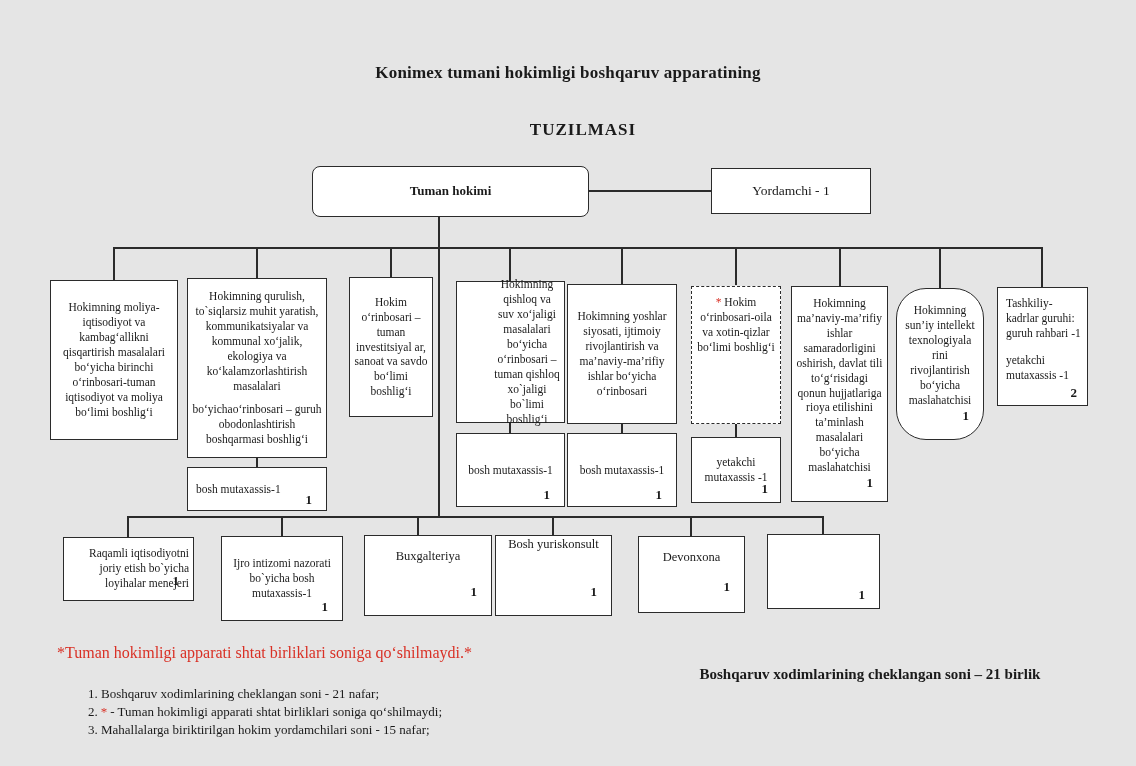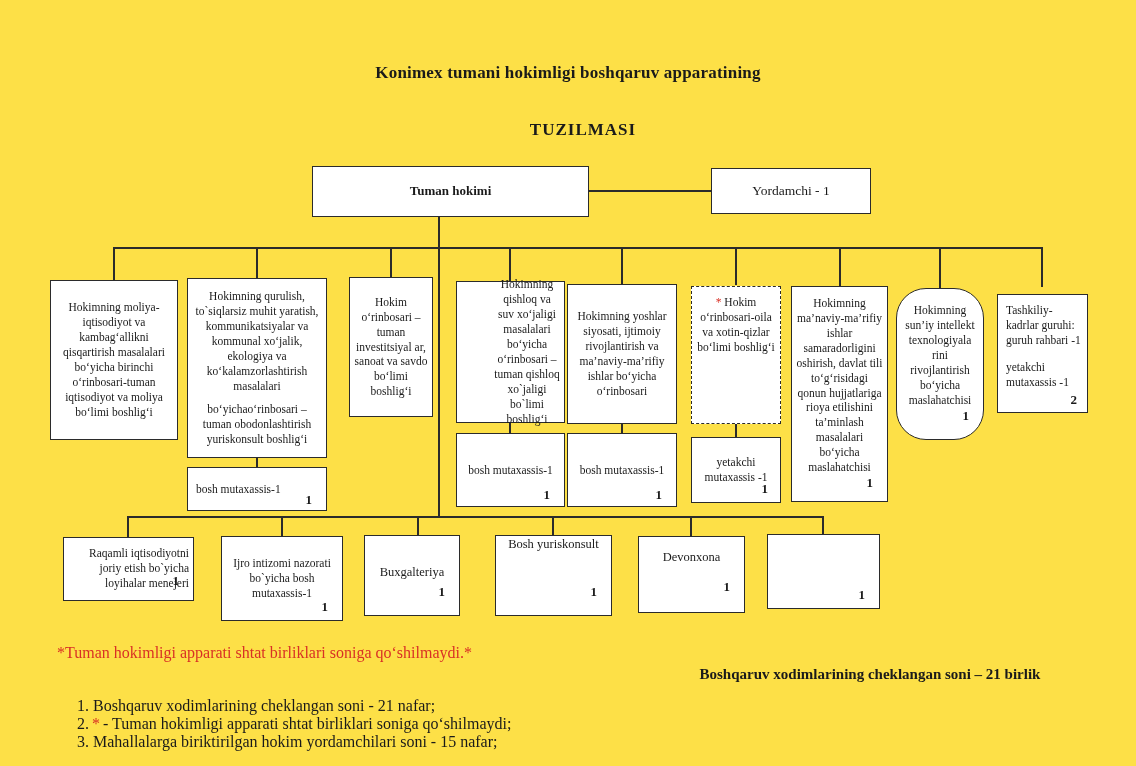--- a/index.html
+++ b/index.html
@@ -1,49 +1,49 @@
 <!DOCTYPE html>
 <html><head>
 <meta charset="utf-8">
 <style>
   html,body{margin:0;padding:0;background:#ffffff;}
   .page{
-    position:relative;width:1136px;height:766px;background:#fde047;
+    position:relative;width:1136px;height:766px;background:#e5e5e5;
     font-family:"Liberation Serif","DejaVu Serif",serif;color:#1a1a1a;overflow:hidden;
   }
   .title{
     position:absolute;left:0;top:63px;width:1136px;text-align:center;
     font-size:17px;font-weight:bold;letter-spacing:.2px;
   }
   .subtitle{
     position:absolute;left:0;top:120px;width:1120px;text-align:center;
     font-size:17px;font-weight:bold;letter-spacing:1px;margin-left:23px;
   }
   .box{
     position:absolute;box-sizing:border-box;background:#ffffff;
     border:1.6px solid #2b2b2b;
     display:flex;flex-direction:column;align-items:center;justify-content:center;
     text-align:center;font-size:11.5px;line-height:1.3;padding:4px 4px;
   }
   .box.top-align{justify-content:flex-start;padding-top:8px;}
   .box.dashed{border-style:dashed;}
   .box .lbl{width:100%;}
   .box .lbl2{width:100%;margin-top:8px;}
-  .root-box{font-size:13px;font-weight:bold;}
+  .root-box{font-size:13px;font-weight:bold;border-radius:8px;}
   .assist-box{font-size:13.5px;}
   .red{color:#d93025;}
   .cnt-abs{position:absolute;font-weight:bold;font-size:13px;}
   .cnt-flow{align-self:flex-end;font-weight:bold;font-size:13px;margin-right:10px;}
   .left-text{text-align:left;align-items:flex-start;padding-left:8px;padding-right:6px;}
   .hl{position:absolute;height:2px;background:#2b2b2b;}
   .vl{position:absolute;width:2px;background:#2b2b2b;}
   .footnote{position:absolute;left:57px;top:644px;font-size:16px;}
   .summary{position:absolute;left:640px;top:666px;width:460px;text-align:center;
     font-size:15px;font-weight:bold;}
-  .notes{position:absolute;left:77px;top:685px;font-size:16px;line-height:18px;margin-top:12px;}
+  .notes{position:absolute;left:88px;top:685px;font-size:13px;line-height:18px;}
   .note-row{white-space:nowrap;}
   .note-star{margin:0 3px;}
 </style>
 </head>
 <body>
 
 <div class="page">
 
   <div class="title">Konimex tumani hokimligi boshqaruv apparatining</div>
   <div class="subtitle">TUZILMASI</div>
@@ -78,21 +78,21 @@
   <div class="box assist-box" style="left:711px;top:168px;width:160px;height:46px;text-align:center;">
     <div class="lbl">Yordamchi - 1</div>
   </div>
 
   <div class="box" style="left:50px;top:280px;width:128px;height:160px;">
     <div class="lbl">Hokimning moliya-iqtisodiyot va kambag‘allikni qisqartirish masalalari bo‘yicha birinchi o‘rinbosari-tuman iqtisodiyot va moliya bo‘limi boshlig‘i</div>
   </div>
 
   <div class="box" style="left:187px;top:278px;width:140px;height:180px;">
     <div class="lbl">Hokimning qurulish, to`siqlarsiz muhit yaratish, kommunikatsiyalar va kommunal xo‘jalik, ekologiya va ko‘kalamzorlashtirish masalalari</div>
-    <div class="lbl2">bo‘yichao‘rinbosari – tuman obodonlashtirish yuriskonsult boshlig‘i</div>
+    <div class="lbl2">bo‘yichao‘rinbosari – guruh obodonlashtirish boshqarmasi boshlig‘i</div>
   </div>
 
   <div class="box" style="left:349px;top:277px;width:84px;height:140px;">
     <div class="lbl">Hokim o‘rinbosari – tuman investitsiyal ar, sanoat va savdo bo‘limi boshlig‘i</div>
   </div>
 
   <div class="box" style="left:456px;top:281px;width:109px;height:142px;padding-left:37px;">
     <div class="lbl">Hokimning qishloq va suv xo‘jaligi masalalari bo‘yicha o‘rinbosari – tuman qishloq xo`jaligi bo`limi boshlig‘i</div>
   </div>
 
@@ -107,21 +107,21 @@
   <div class="box" style="left:791px;top:286px;width:97px;height:216px;">
     <div class="lbl">Hokimning ma’naviy-ma’rifiy ishlar samaradorligini oshirish, davlat tili to‘g‘risidagi qonun hujjatlariga rioya etilishini ta’minlash masalalari bo‘yicha maslahatchisi</div>
     <div class="cnt-flow">1</div>
   </div>
 
   <div class="box" style="left:896px;top:288px;width:88px;height:152px;border-radius:30px;">
     <div class="lbl">Hokimning sun’iy intellekt texnologiyala rini rivojlantirish bo‘yicha maslahatchisi</div>
     <div class="cnt-flow">1</div>
   </div>
 
-  <div class="box top-align left-text" style="left:997px;top:294px;width:91px;height:119px;">
+  <div class="box top-align left-text" style="left:997px;top:287px;width:91px;height:119px;">
     <div class="lbl">Tashkiliy-kadrlar guruhi: guruh rahbari -1</div>
     <div class="lbl2" style="margin-top:12px;">yetakchi mutaxassis -1</div>
     <div class="cnt-abs" style="right:10px;bottom:3px;">2</div>
   </div>
 
   <div class="box left-text" style="left:187px;top:467px;width:140px;height:44px;">
     <div class="lbl">bosh mutaxassis-1</div>
     <div class="cnt-abs" style="right:14px;bottom:1px;">1</div>
   </div>
 
@@ -143,21 +143,21 @@
   <div class="box top-align" style="left:63px;top:537px;width:131px;height:64px;text-align:right;">
     <div class="lbl">Raqamli iqtisodiyotni joriy etish bo`yicha loyihalar menejeri</div>
     <div class="cnt-abs" style="right:14px;bottom:10px;">1</div>
   </div>
 
   <div class="box" style="left:221px;top:536px;width:122px;height:85px;">
     <div class="lbl">Ijro intizomi nazorati bo`yicha bosh mutaxassis-1</div>
     <div class="cnt-abs" style="right:14px;bottom:4px;">1</div>
   </div>
 
-  <div class="box top-align" style="left:364px;top:535px;width:96px;height:81px;padding-top:28px;font-size:12.5px;">
+  <div class="box top-align" style="left:364px;top:535px;width:128px;height:81px;padding-top:12px;font-size:12.5px;">
     <div class="lbl">Buxgalteriya</div>
     <div class="cnt-abs" style="right:14px;bottom:14px;">1</div>
   </div>
 
   <div class="box top-align" style="left:495px;top:535px;width:117px;height:81px;padding-top:0;font-size:12.5px;">
     <div class="lbl">Bosh yuriskonsult</div>
     <div class="cnt-abs" style="right:14px;bottom:14px;">1</div>
   </div>
 
   <div class="box top-align" style="left:638px;top:536px;width:107px;height:77px;padding-top:12px;font-size:12.5px;">

